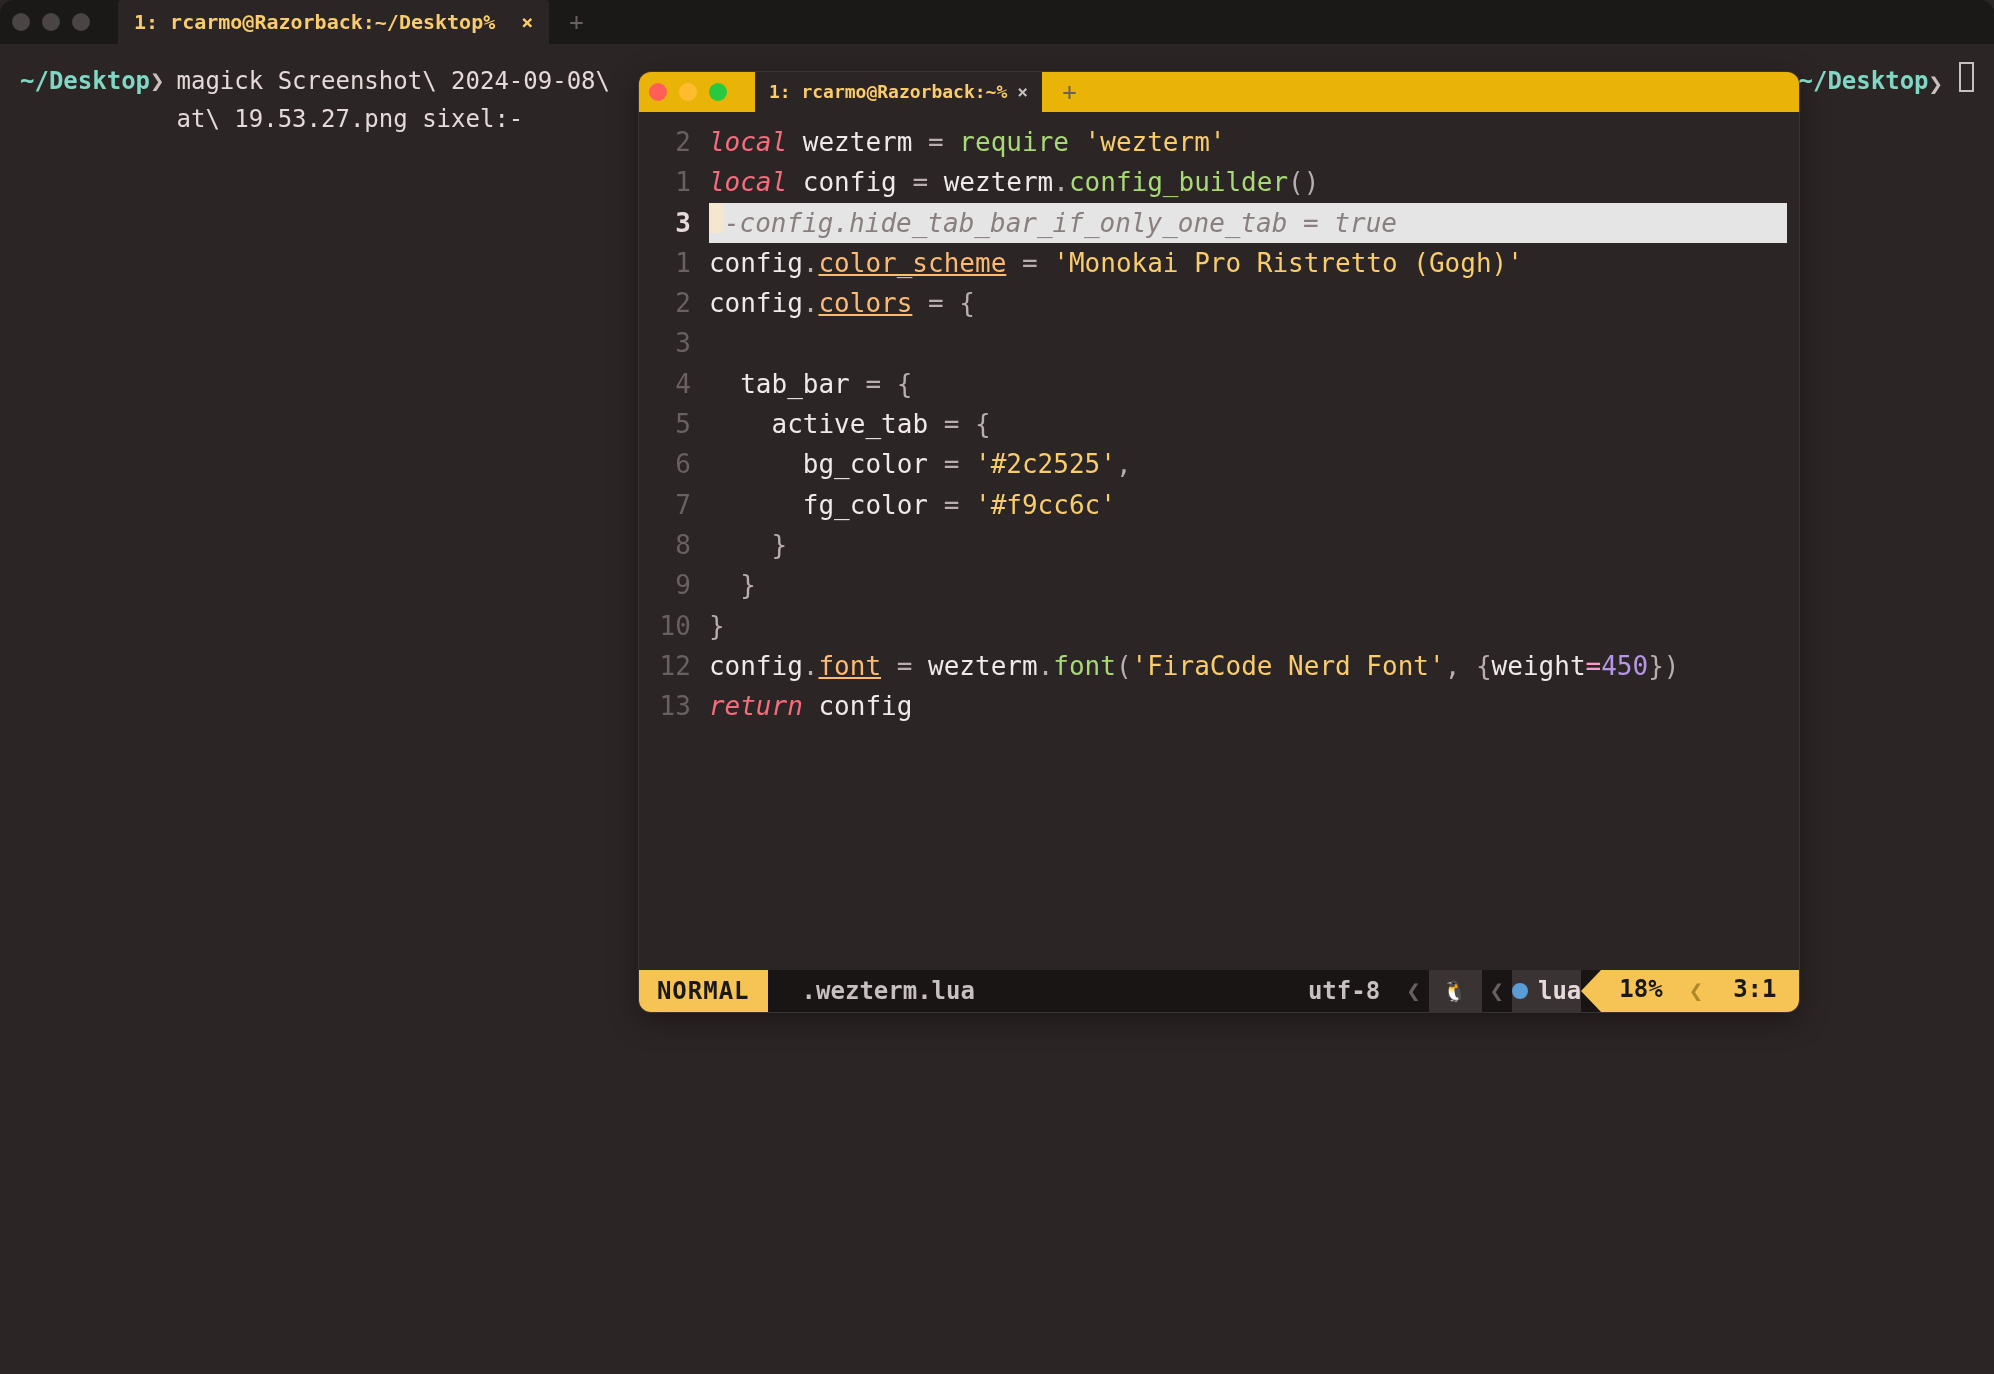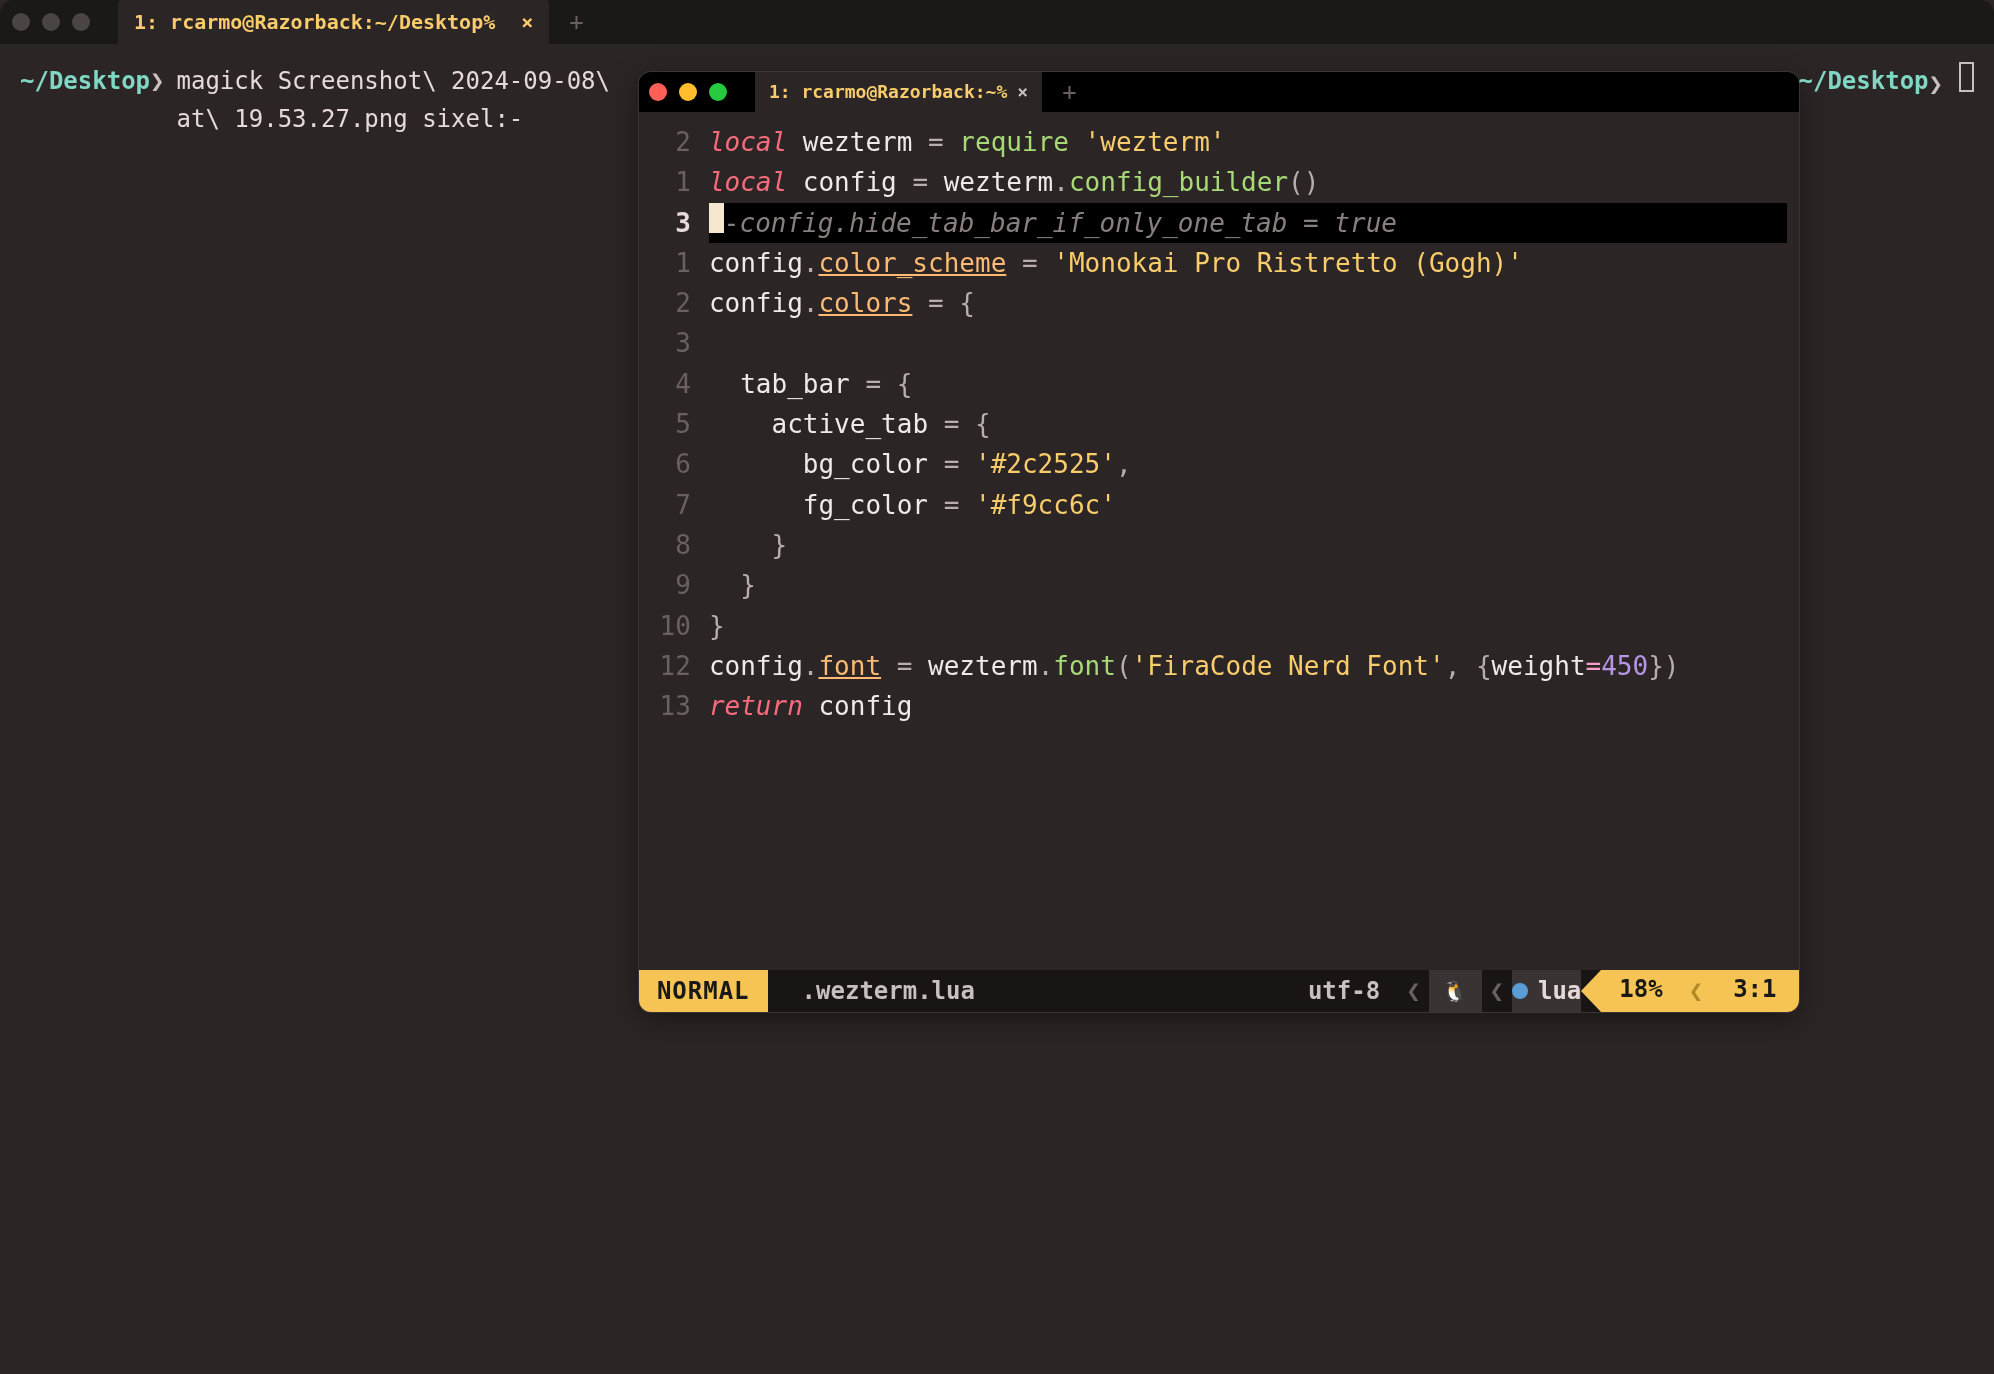--- a/index.html
+++ b/index.html
@@ -93,21 +93,21 @@
     border-radius: 12px;
     background: #2c2525;
     box-shadow: 0 0 0 1px #3a3333, 0 8px 30px rgba(0,0,0,0.4);
     overflow: hidden;
     display: flex;
     flex-direction: column;
     height: 940px;
   }
   .inner-titlebar {
     height: 40px;
-    background: #000000;
+    background: #eab308;
     display: flex;
     align-items: center;
     padding: 0 10px;
     gap: 10px;
     font-size: 18px;
   }
   .inner-tab {
     background: #2c2525;
     height: 100%;
     display: flex;
@@ -133,21 +133,21 @@
     width: 70px;
     text-align: right;
     padding-right: 18px;
     color: #6a6060;
   }
   .gutter.current {
     color: #e6d9d9;
     font-weight: 700;
   }
   .current-line {
-    background: #000000;
+    background: #e5e5e5;
     flex: 1;
     display: flex;
     white-space: pre;
   }
   .cursor-block {
     background: #f5e6d0;
     color: #2c2525;
     display: inline-block;
     width: 15px;
     height: 30px;

